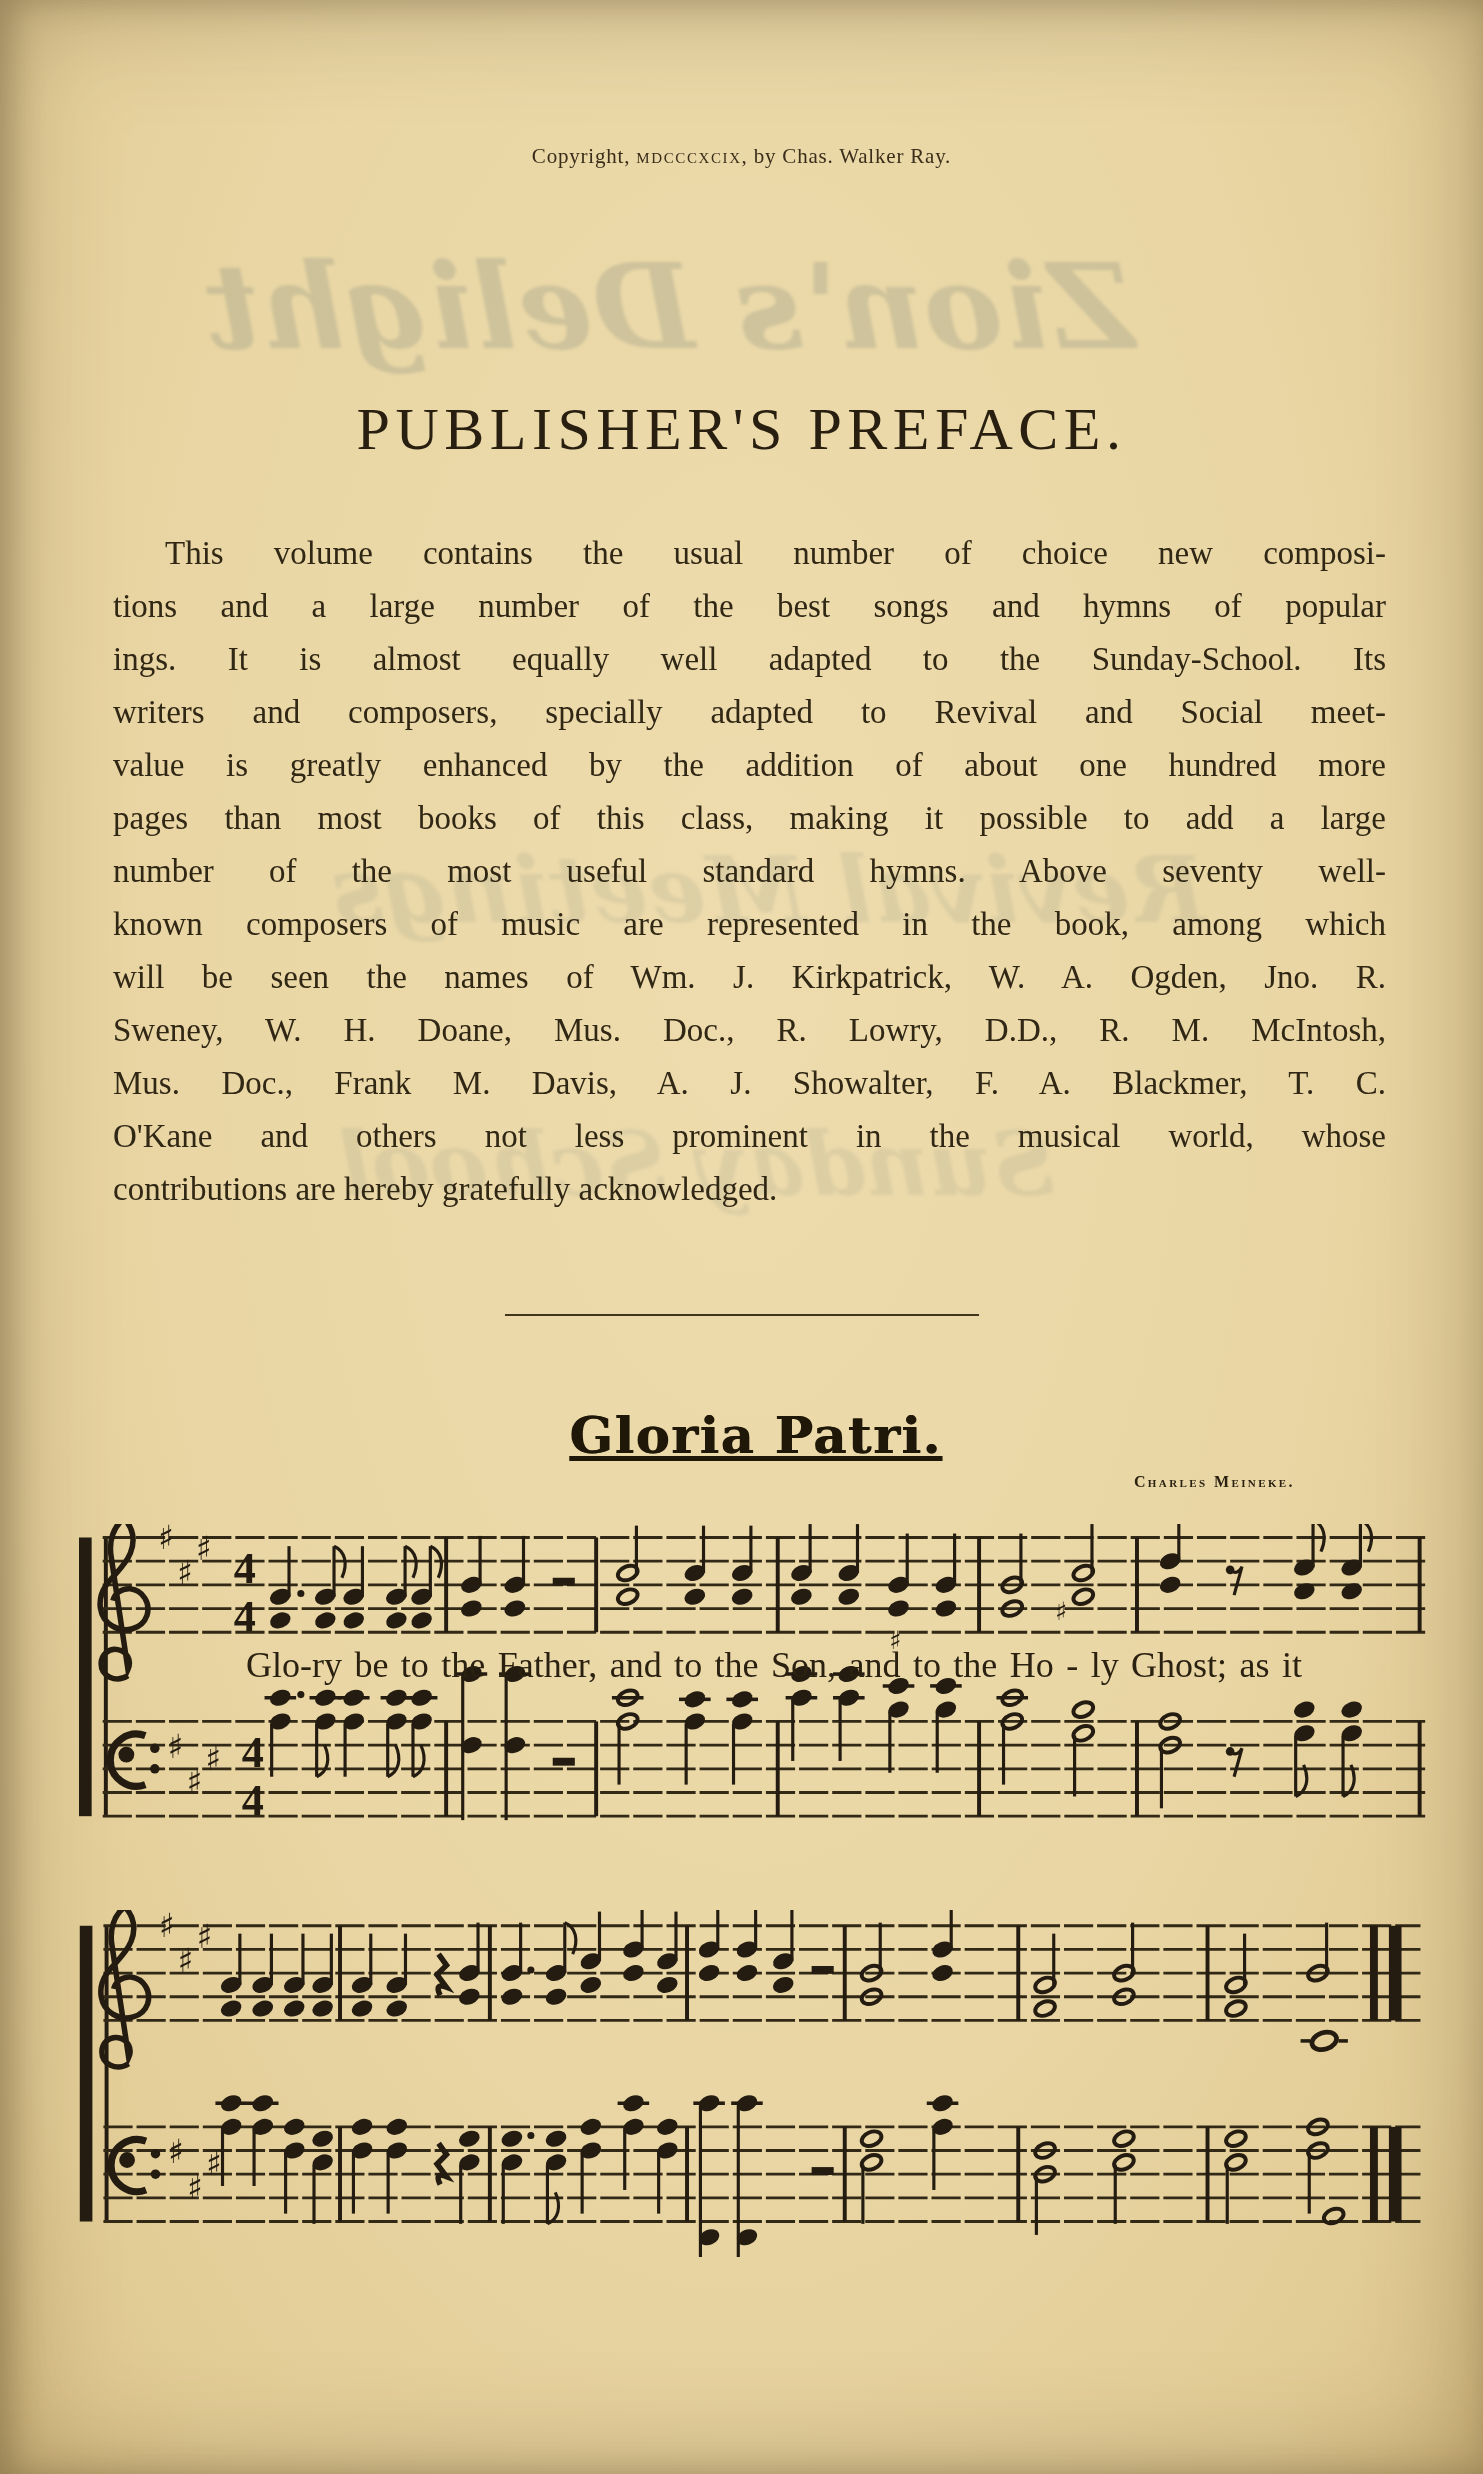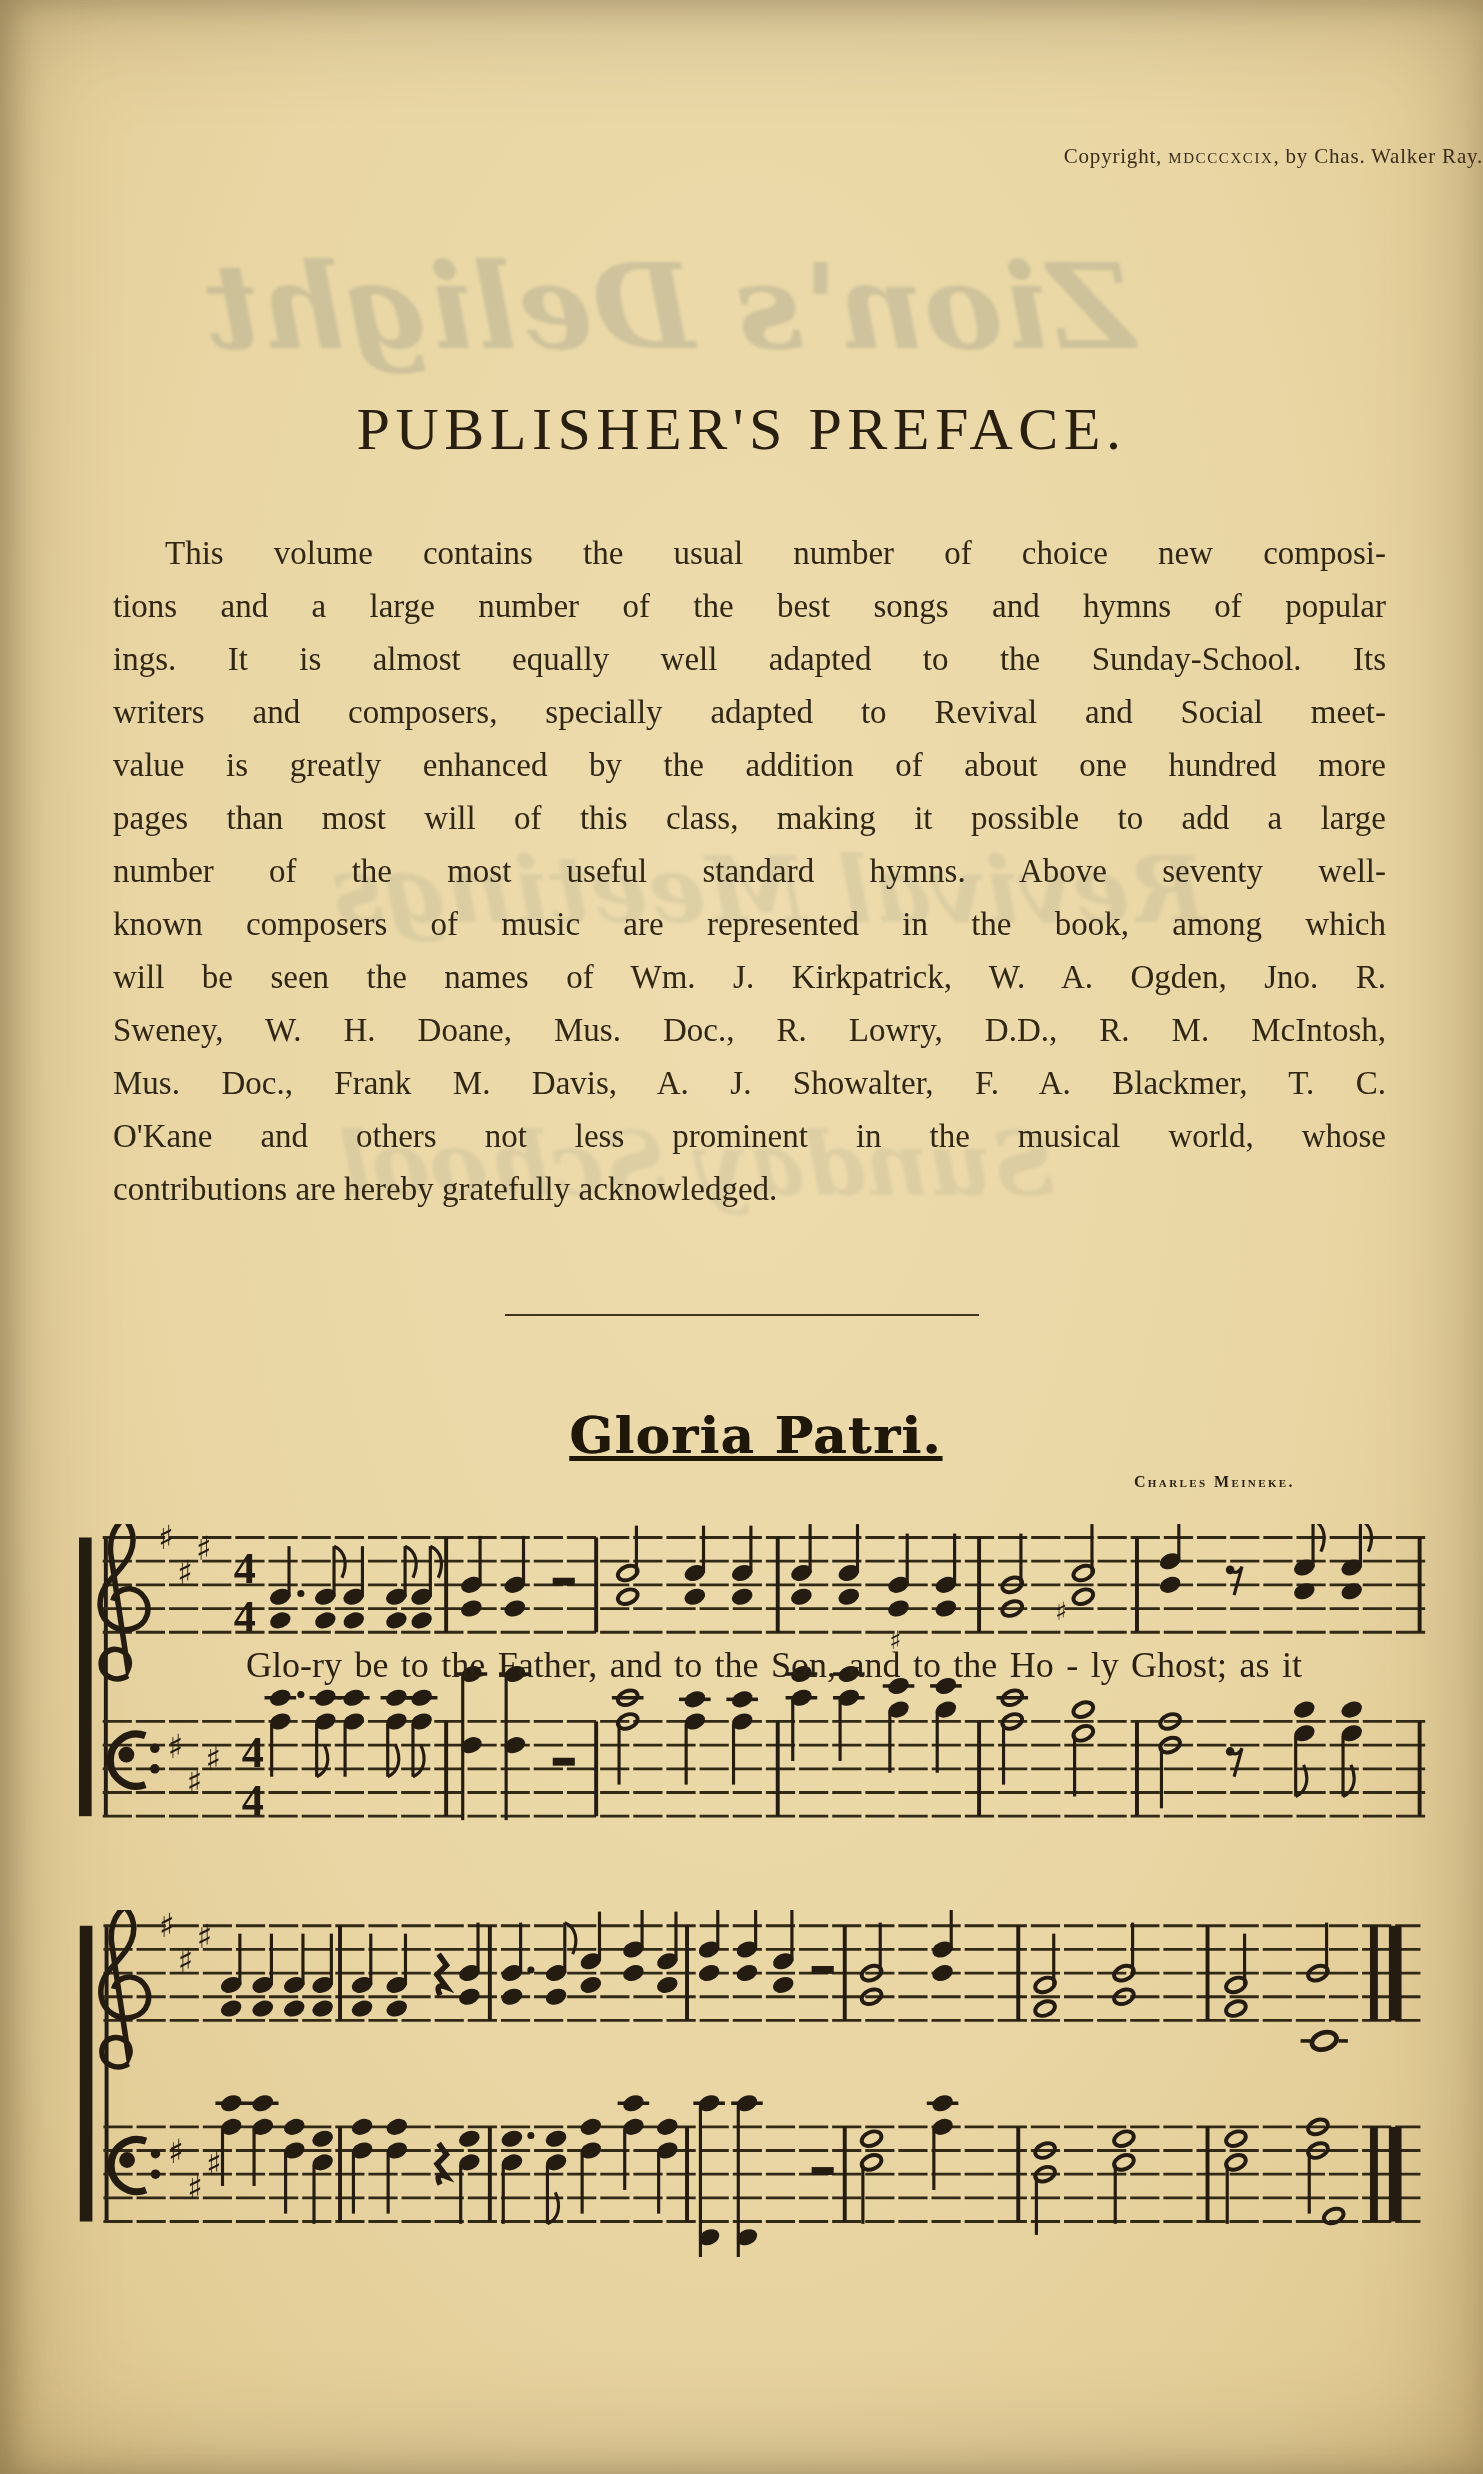--- a/index.html
+++ b/index.html
@@ -5,21 +5,21 @@
   html,body{margin:0;padding:0;background:#b9a272;}
   .page{position:relative;width:1483px;height:2475px;overflow:hidden;
         background:
           radial-gradient(ellipse at 50% 38%, #eedcae 0%, #e9d6a4 55%, #e2cc96 85%, #d8bf85 100%);
         font-family:"Liberation Serif", serif;color:#2e2414;}
   .page::before{content:"";position:absolute;inset:0;pointer-events:none;
         box-shadow:inset 0 0 111px rgba(92,70,38,.38), inset 11px 0 32px rgba(70,52,28,.30);}
   .ghost{position:absolute;transform:scaleX(-1);filter:blur(1.6px);
         font-family:"DejaVu Serif", serif;font-weight:700;font-style:italic;
         color:rgba(118,132,118,.25);white-space:nowrap;}
-  .copyright{position:absolute;top:144px;left:0;width:100%;text-align:right;
+  .copyright{position:absolute;top:144px;left:0;width:100%;text-align:center;
         font-size:21px;letter-spacing:0.8px;color:#3a2d1a;}
   .romancaps{font-variant:small-caps;letter-spacing:1.6px;}
   .title{position:absolute;top:395px;left:0;width:100%;text-align:center;
         font-size:60px;letter-spacing:5.5px;color:#281f10;font-weight:400;margin:0;}
   .preface{position:absolute;top:527px;left:113px;width:1273px;font-size:33px;
         line-height:53px;color:#302715;}
   .pline{text-align:justify;text-align-last:justify;white-space:normal;}
   .pline.first{text-indent:52px;}
   .pline.last{text-align-last:left;}
   .divider{position:absolute;top:1314px;left:505px;width:474px;height:2.4px;background:#42351e;}
@@ -57,21 +57,21 @@
   </div>
 
   <h1 class="title">PUBLISHER'S PREFACE.</h1>
 
   <div class="preface">
     <div class="pline first">This volume contains the usual number of choice new composi-</div>
     <div class="pline">tions and a large number of the best songs and hymns of popular</div>
     <div class="pline">ings.  It is almost equally well adapted to the Sunday-School.  Its</div>
     <div class="pline">writers and composers, specially adapted to Revival and Social meet-</div>
     <div class="pline">value is greatly enhanced by the addition of about one hundred more</div>
-    <div class="pline">pages than most will of this class, making it possible to add a large</div>
+    <div class="pline">pages than most books of this class, making it possible to add a large</div>
     <div class="pline">number of the most useful standard hymns.  Above seventy well-</div>
     <div class="pline">known composers of music are represented in the book, among which</div>
     <div class="pline">will be seen the names of Wm. J. Kirkpatrick, W. A. Ogden, Jno. R.</div>
     <div class="pline">Sweney, W. H. Doane, Mus. Doc., R. Lowry, D.D., R. M. McIntosh,</div>
     <div class="pline">Mus. Doc., Frank M. Davis, A. J. Showalter, F. A. Blackmer, T. C.</div>
     <div class="pline">O'Kane and others not less prominent in the musical world, whose</div>
     <div class="pline last">contributions are hereby gratefully acknowledged.</div>
   </div>
 
   <div class="divider"></div>

